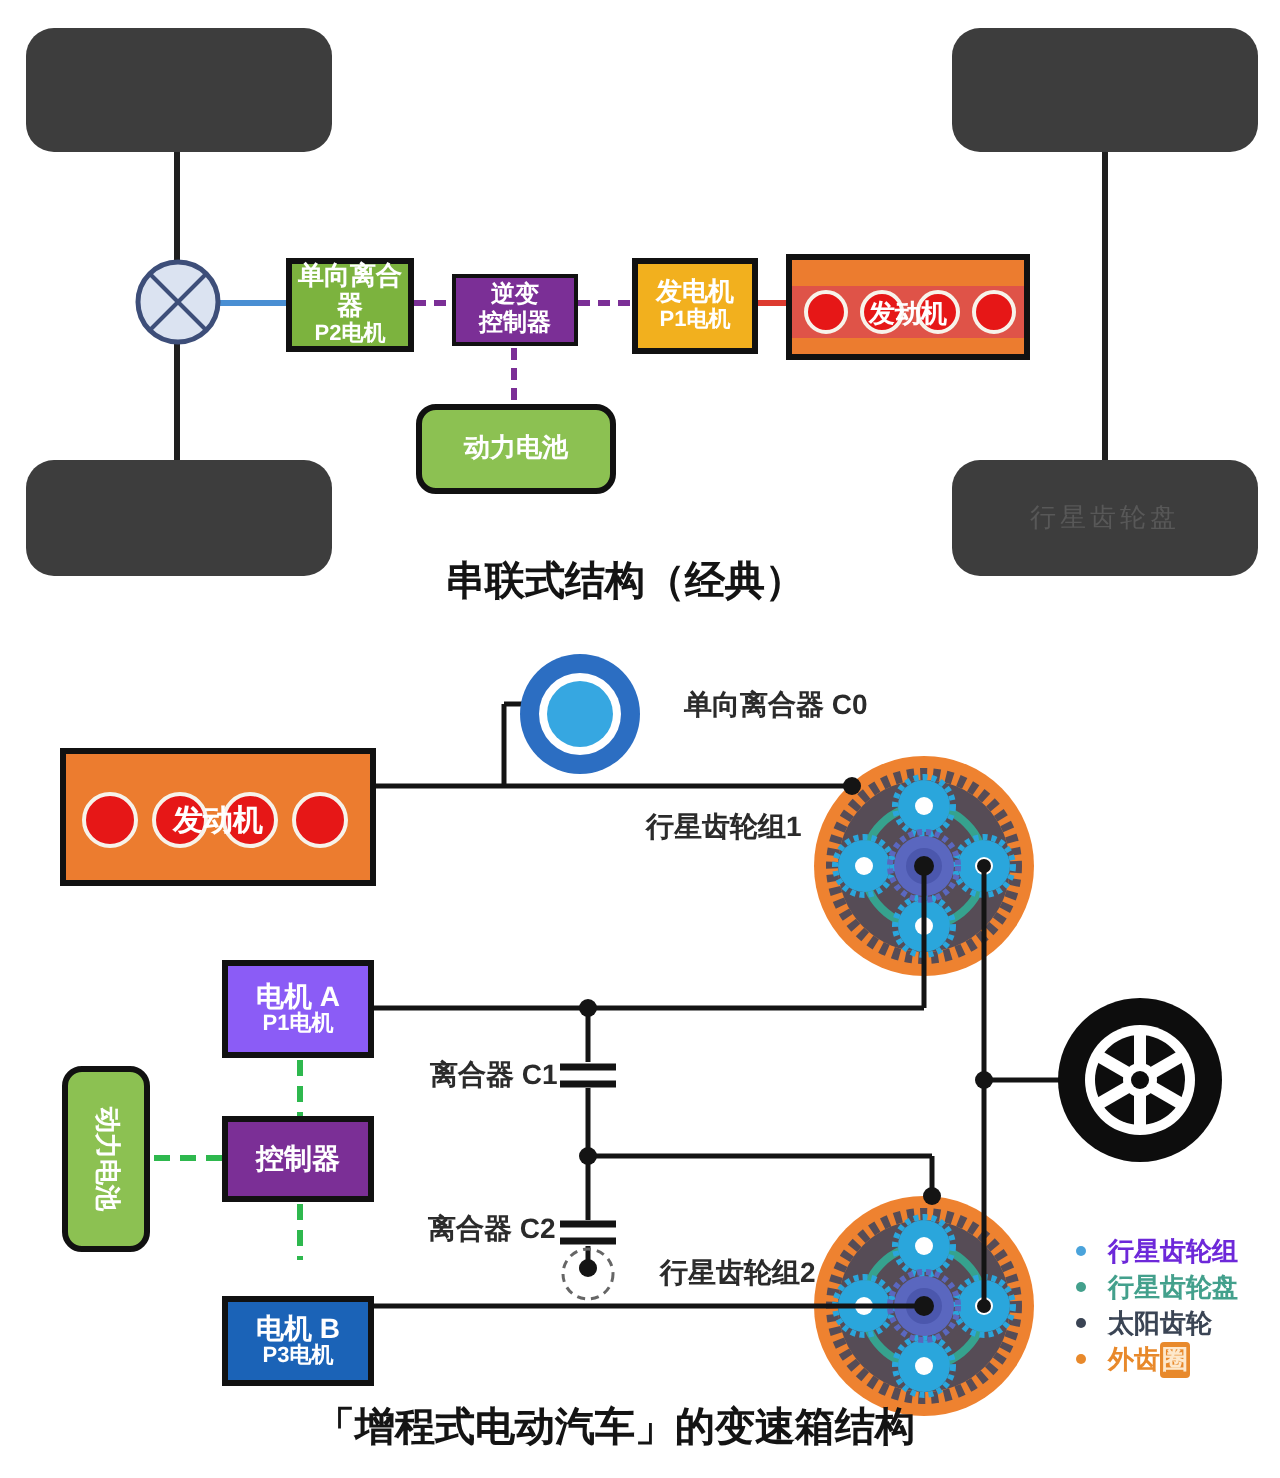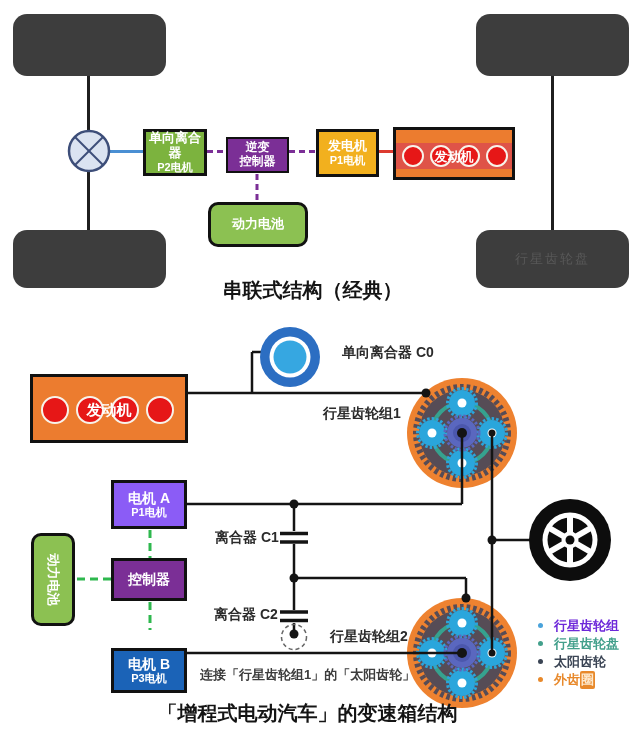--- a/index.html
+++ b/index.html
@@ -237,21 +237,20 @@
 
   <div class="box" style="left:31px;top:533px;width:44px;height:93px;background:#8cc152;border-radius:10px;">
     <span class="l1 vtext">动力电池</span>
   </div>
 
   <div class="lbl" style="left:342px;top:344px;font-size:14px;">单向离合器 C0</div>
   <div class="lbl" style="left:323px;top:405px;font-size:14px;">行星齿轮组1</div>
   <div class="lbl" style="left:215px;top:529px;font-size:14px;">离合器 C1</div>
   <div class="lbl" style="left:214px;top:606px;font-size:14px;">离合器 C2</div>
   <div class="lbl" style="left:330px;top:628px;font-size:14px;">行星齿轮组2</div>
-  <div class="lbl" style="left:200px;top:666px;font-size:13px;font-weight:600;color:#3c3c3c;">连接「行星齿轮组1」的「太阳齿轮」</div>
 
   <div class="legend" style="left:538px;top:617px;">
     <div class="legend-row">
       <span class="legend-dot" style="background: rgb(74, 163, 219);"></span>
       <span class="legend-label" style="color: #6d28d9;">行星齿轮组</span>
     </div>
     <div class="legend-row">
       <span class="legend-dot" style="background: rgb(67, 160, 140);"></span>
       <span class="legend-label" style="color: rgb(67, 160, 140);">行星齿轮盘</span>
     </div>

